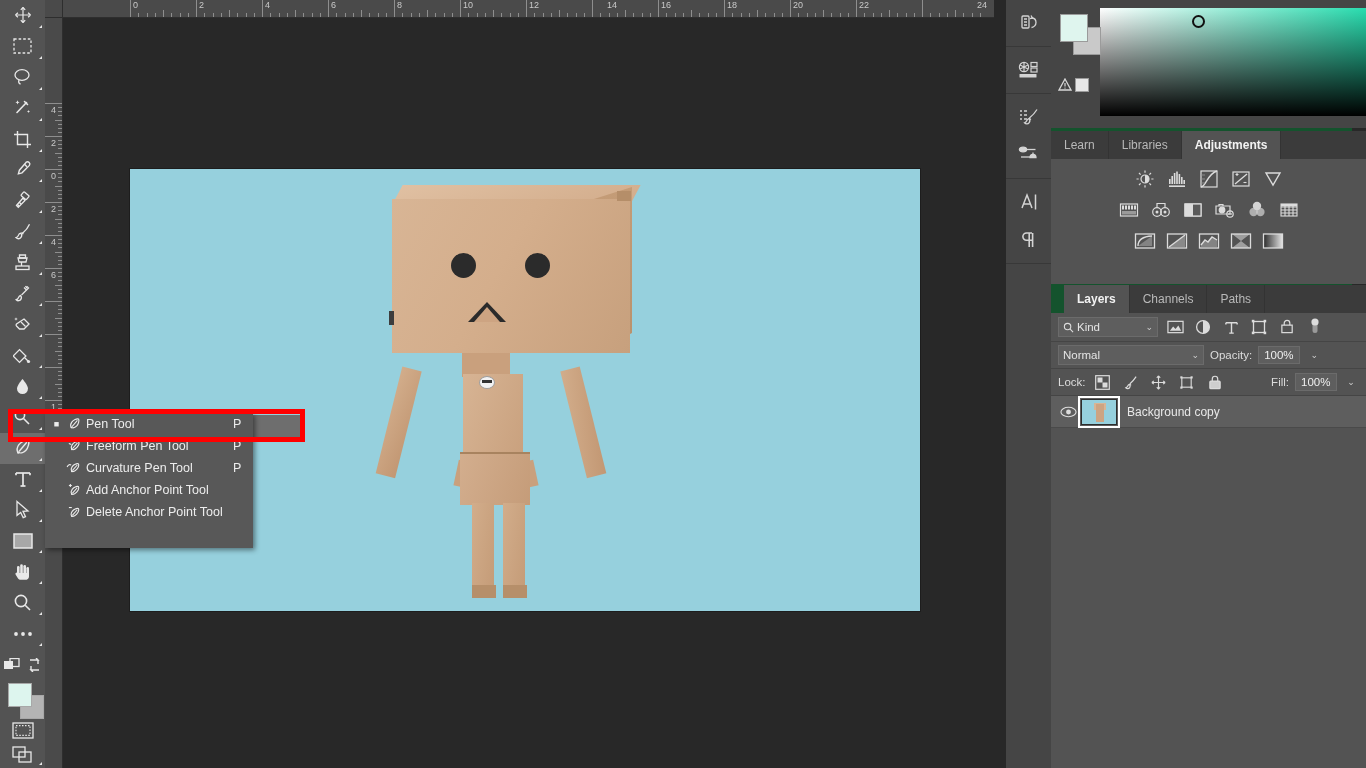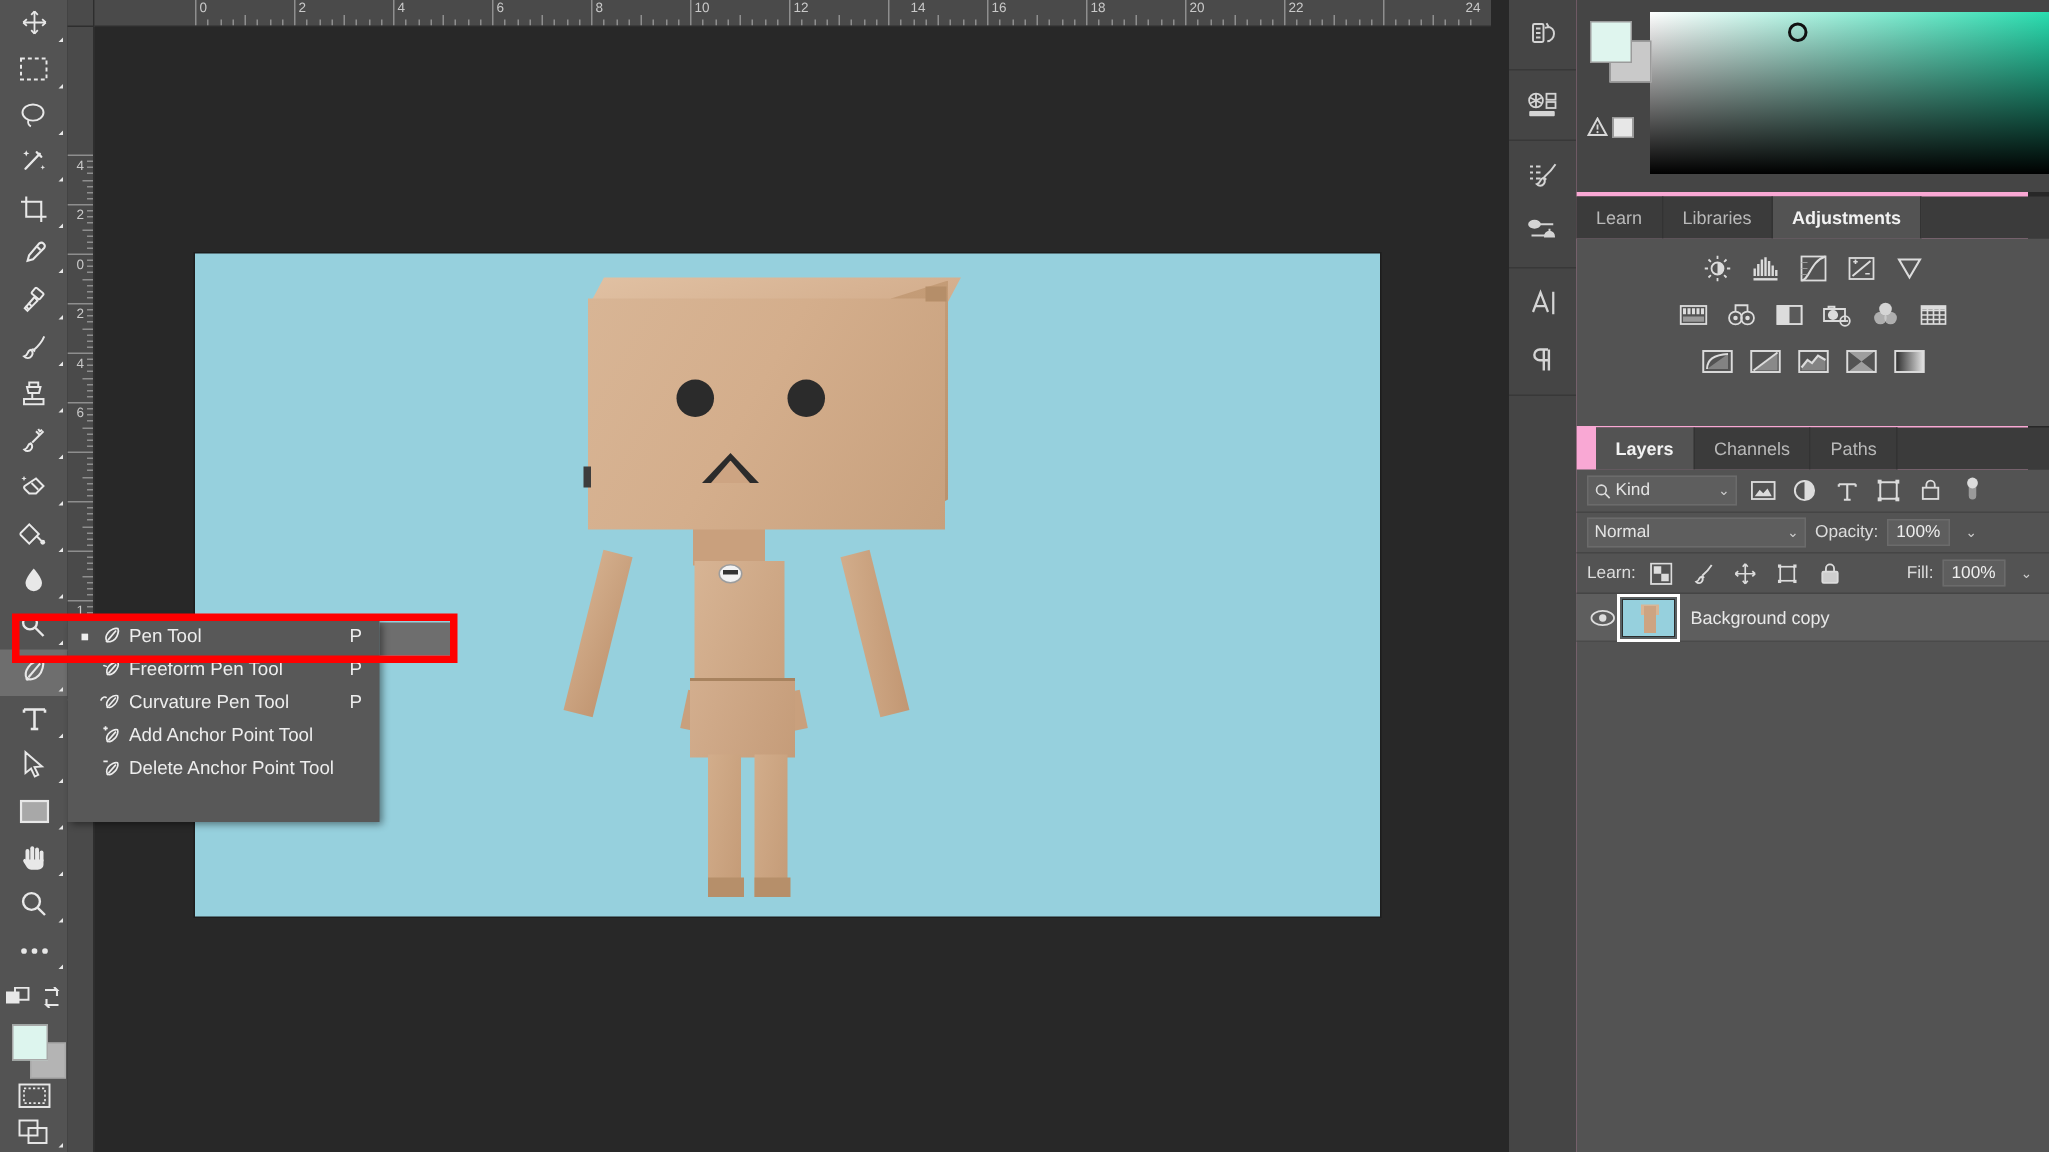--- a/index.html
+++ b/index.html
@@ -183,21 +183,21 @@
     position: absolute; left: 1006px; top: 0; width: 45px; height: 768px;
     background: #454545;
   }
   .dock-grp { border-bottom: 1px solid #383838; padding: 4px 0; }
   .dock-item {
     width: 45px; height: 38px; display: flex; align-items: center; justify-content: center;
     cursor: pointer;
   }
 
   
-  #panels { position: absolute; left: 1051px; top: 0; width: 301px; height: 768px; background: #f9a8d4; }
+  #panels { position: absolute; left: 1051px; top: 0; width: 301px; height: 768px; background: #14532d; }
 
   
   #color-panel { position: absolute; left: 0; top: 0; width: 315px; height: 128px; background: #454545; }
   #color-left { position: absolute; left: 0; top: 0; width: 45px; height: 128px; }
   #cp-fg { position:absolute; left:9px; top:14px; width:28px; height:28px; background:#dff5ee; border:1px solid #9b9b9b; z-index:2;}
   #cp-bg { position:absolute; left:22px; top:27px; width:28px; height:28px; background:#c9c9c9; border:1px solid #9b9b9b; z-index:1;}
   #cp-warn { position:absolute; left:7px; top:78px; width:14px; height:14px; }
   #cp-white { position:absolute; left:24px; top:78px; width:14px; height:14px; background:#e7e7e7; border:1px solid #9b9b9b;}
   #color-field {
     position: absolute; left: 49px; top: 8px; width: 317px; height: 108px;
@@ -1195,21 +1195,21 @@
         <span class="lp-label">Opacity:</span>
         <span class="lp-field">100%</span>
         <span class="lp-ico" style="width:16px;">
           <span style="font-size:9px;color:#cfcfcf;">⌄</span>
         </span>
       </div>
 
       <div class="lp-sep"></div>
 
       <div class="lp-row">
-        <span class="lp-label">Learn:</span>
+        <span class="lp-label">Lock:</span>
         <span class="lp-ico">
           <svg width="15" height="15" viewBox="0 0 15 15">
               <rect x=".7" y=".7" width="13.6" height="13.6" fill="none" stroke="#dcdcdc" stroke-width="1.2"></rect>
             <g fill="#dcdcdc">
                 <rect x="2.5" y="2.5" width="5" height="5"></rect>
                 <rect x="7.5" y="7.5" width="5" height="5"></rect>
               </g>
             </svg>
         </span>
         <span class="lp-ico">

